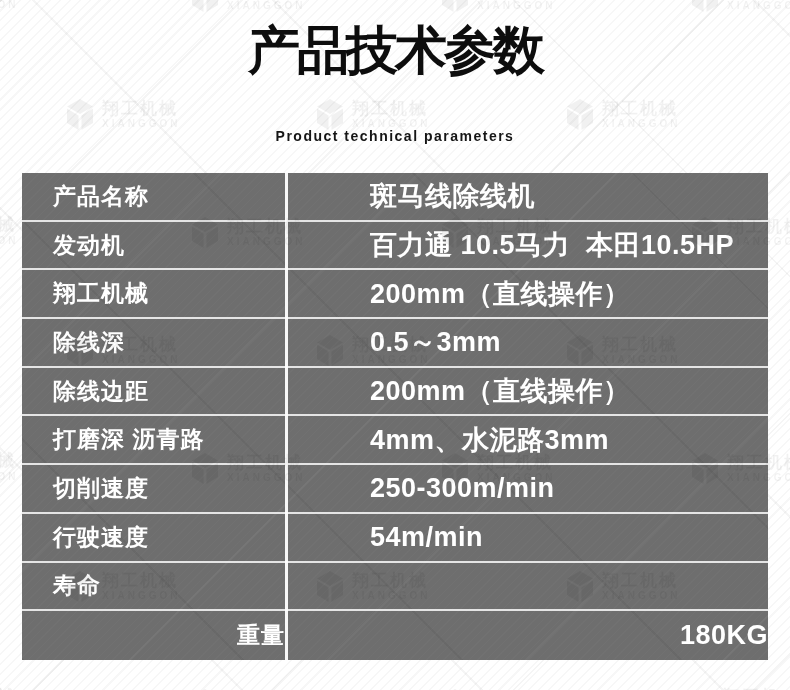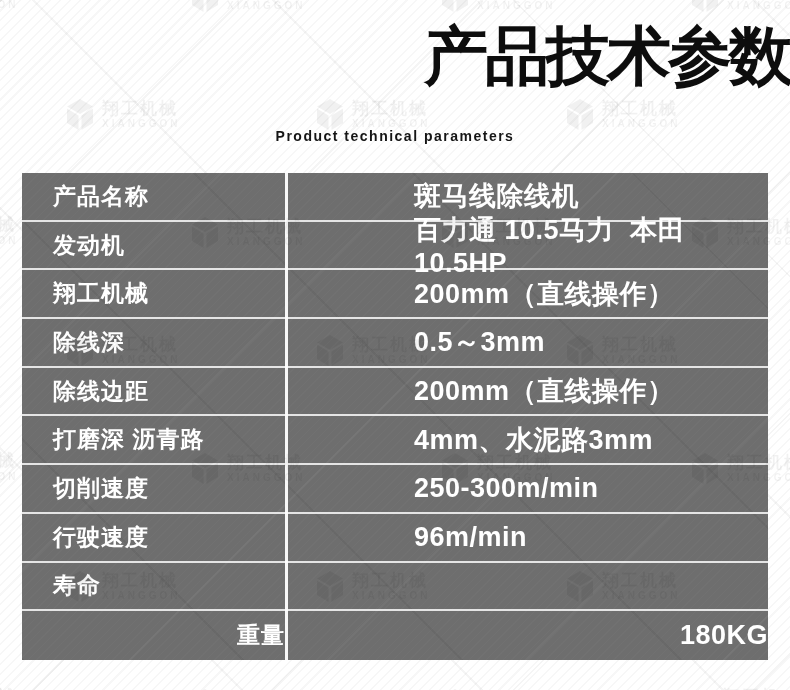--- a/index.html
+++ b/index.html
@@ -14,22 +14,22 @@
     
     background-image:
       repeating-linear-gradient(135deg, rgba(0,0,0,0.030) 0 1.5px, transparent 1.5px 7px),
       repeating-linear-gradient(45deg,  rgba(0,0,0,0.040) 0 2px,  transparent 2px 170px),
       repeating-linear-gradient(135deg, rgba(0,0,0,0.040) 0 2px,  transparent 2px 170px);
   }
 
   
   .title {
     position: absolute; top: 22px; left: 0; width: 100%;
-    margin: 0; text-align: right;
-    font-size: 64px; line-height: 1.08; font-weight: 900;
+    margin: 0; text-align: center;
+    font-size: 52px; line-height: 1.08; font-weight: 900;
     color: #0d0d0d; letter-spacing: -3px;
     z-index: 1;
   }
   .subtitle {
     position: absolute; top: 128px; left: 0; width: 100%;
     margin: 0; text-align: center;
     font-size: 14px; font-weight: 700; color: #151515; letter-spacing: 1.5px;
     z-index: 1;
   }
 
@@ -40,21 +40,20 @@
     background-color: #6e6e6e;
     background-image:
       repeating-linear-gradient(135deg, rgba(255,255,255,0.035) 0 2px, transparent 2px 140px),
       repeating-linear-gradient(45deg,  rgba(0,0,0,0.05)        0 2px, transparent 2px 155px),
       repeating-linear-gradient(135deg, rgba(255,255,255,0.02)  0 1px, transparent 1px 6px);
   }
   .spec-row {
     display: flex; align-items: center;
     height: 48.7px; box-sizing: border-box;
     border-bottom: 2px solid rgba(255,255,255,0.82);
-    gap: 44px;
   }
   .spec-row:last-child { border-bottom: none; text-align: right; }
   .cell { color: #ffffff; box-sizing: border-box; white-space: pre-wrap; }
   .cell.label {
     width: 263px; flex: 0 0 263px; padding-left: 31px;
     font-size: 23px; font-weight: 700; letter-spacing: 1px;
   }
   .cell.value {
     flex: 1; padding-left: 85px;
     font-size: 27px; font-weight: 700; letter-spacing: 0.5px;
@@ -109,21 +108,21 @@
       <div class="spec-row">
         <div class="cell label">打磨深 沥青路</div>
         <div class="cell value">4mm、水泥路3mm</div>
       </div>
       <div class="spec-row">
         <div class="cell label">切削速度</div>
         <div class="cell value">250-300m/min</div>
       </div>
       <div class="spec-row">
         <div class="cell label">行驶速度</div>
-        <div class="cell value">96m/min</div>
+        <div class="cell value">54m/min</div>
       </div>
       <div class="spec-row">
         <div class="cell label">寿命</div>
       </div>
       <div class="spec-row">
         <div class="cell label">重量</div>
         <div class="cell value">180KG</div>
       </div>
     </section>
 

